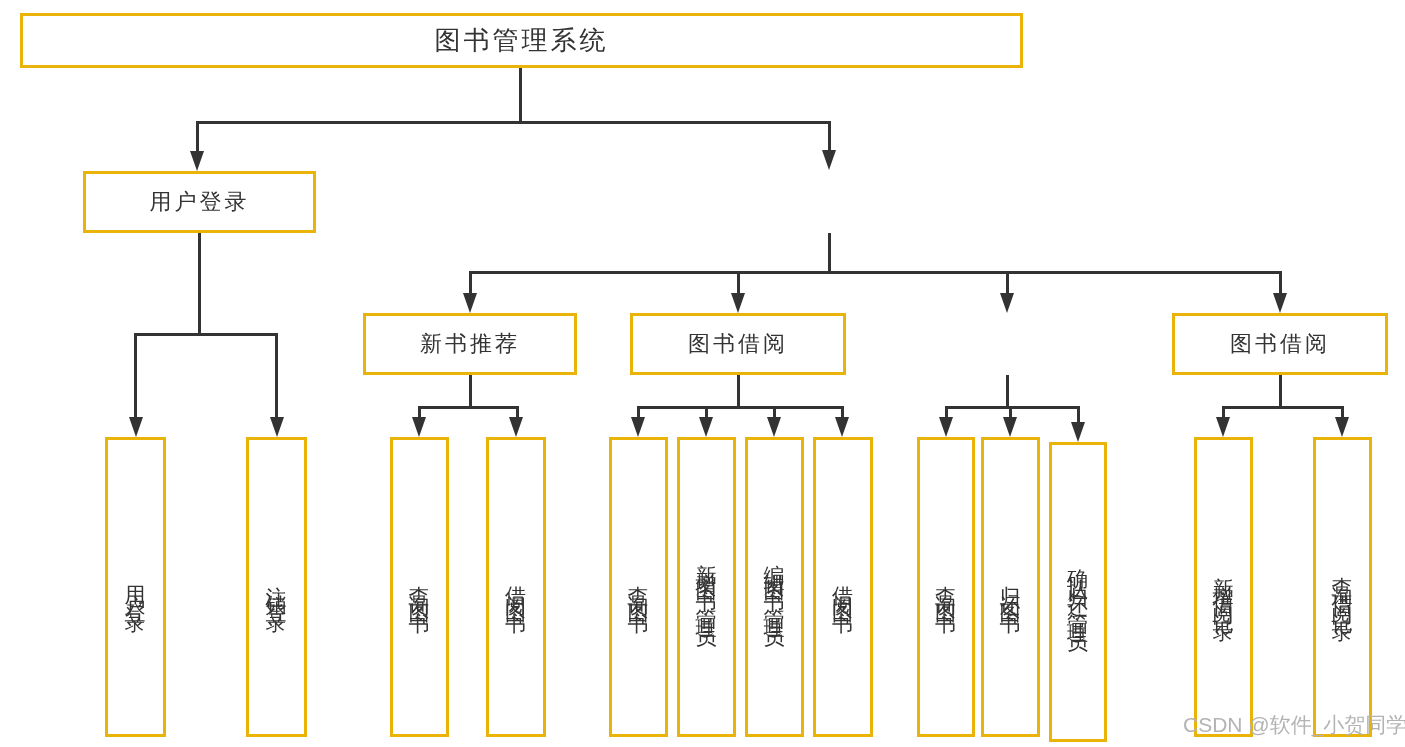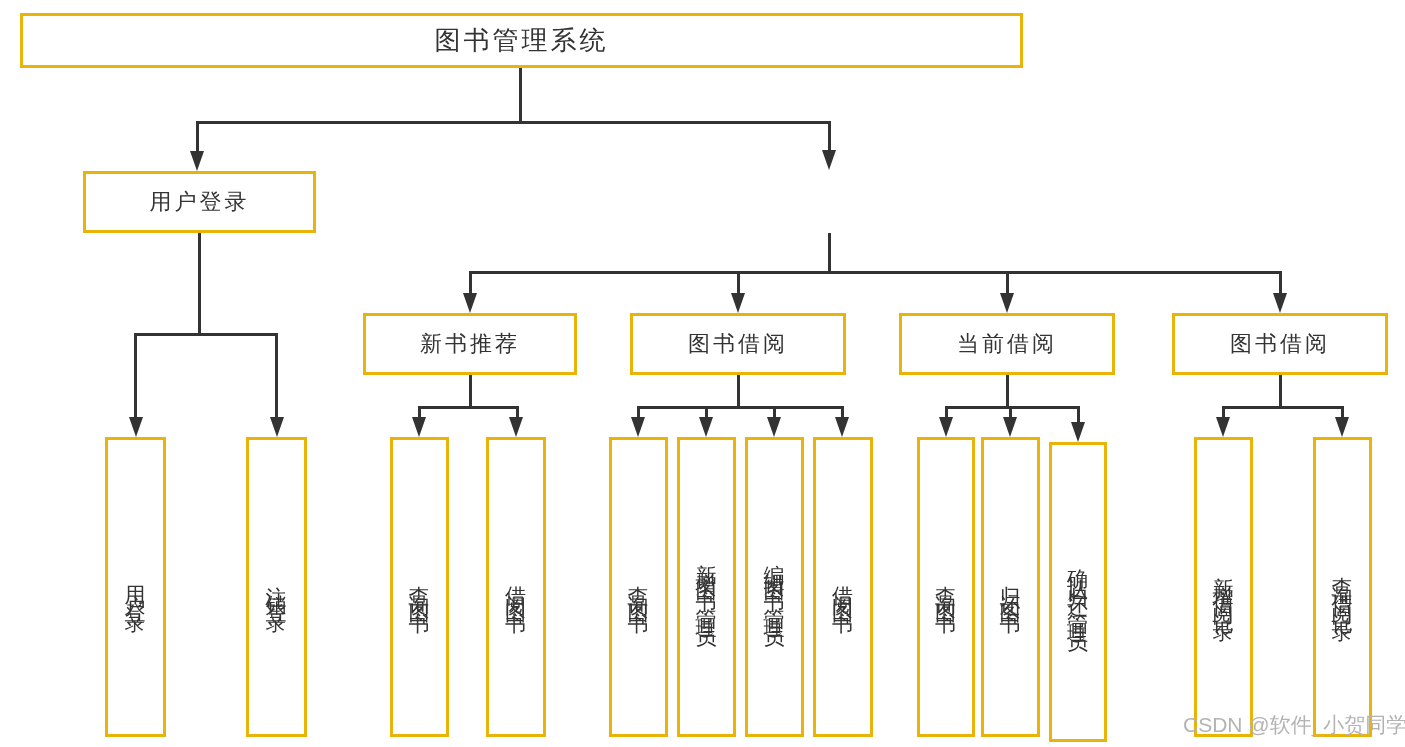--- a/index.html
+++ b/index.html
@@ -101,23 +101,20 @@
   <div class="arrow" style="left:1000px; top:293px;"></div>
   <div class="line" style="left:1279px; top:271px; width:3px; height:24px;"></div>
   <div class="arrow" style="left:1273px; top:293px;"></div>
 
   <div class="box" style="left:363px; top:313px; width:214px; height:62px;">
     <span class="hlabel">新书推荐</span>
   </div>
   <div class="box" style="left:630px; top:313px; width:216px; height:62px;">
     <span class="hlabel">图书借阅</span>
   </div>
-  <div class="box" style="left:899px; top:313px; width:216px; height:62px;">
-    <span class="hlabel">当前借阅</span>
-  </div>
   <div class="box" style="left:1172px; top:313px; width:216px; height:62px;">
     <span class="hlabel">图书借阅</span>
   </div>
 
   <div class="line" style="left:469px; top:375px; width:3px; height:33px;"></div>
   <div class="line" style="left:418px; top:406px; width:101px; height:3px;"></div>
   <div class="line" style="left:418px; top:406px; width:3px; height:13px;"></div>
   <div class="arrow" style="left:412px; top:417px;"></div>
   <div class="line" style="left:516px; top:406px; width:3px; height:13px;"></div>
   <div class="arrow" style="left:509px; top:417px;"></div>

